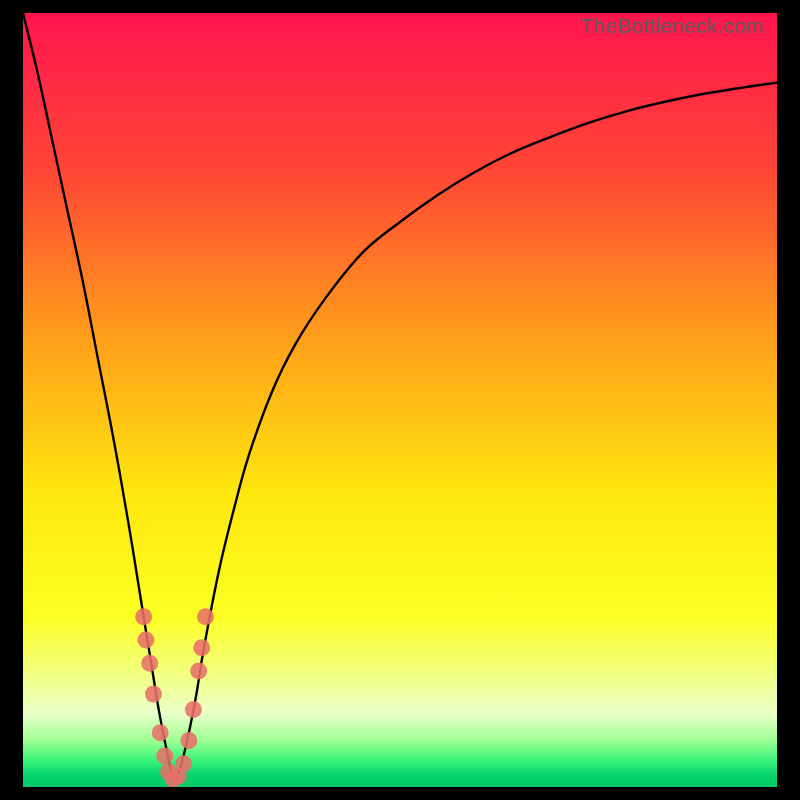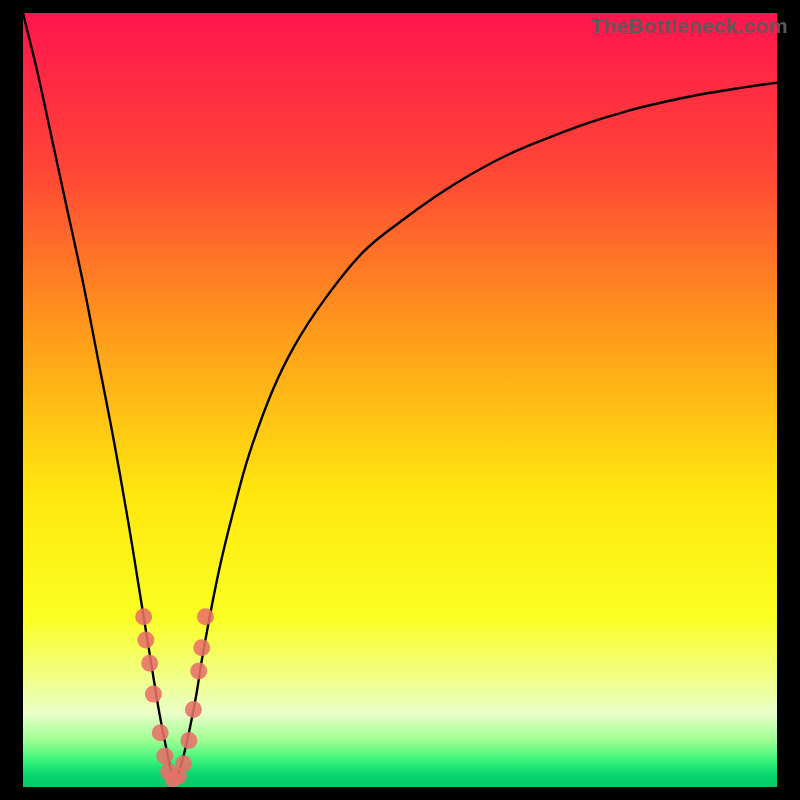--- a/index.html
+++ b/index.html
@@ -19,24 +19,24 @@
   .plot {
     position: absolute;
     left: 23px;
     top: 13px;
     width: 754px;
     height: 774px;
   }
   .watermark {
     position: absolute;
     top: 14px;
-    right: 12px;
+    right: 36px;
     color: #5a5a5a;
     font-size: 21px;
-    font-weight: 700;
+    font-weight: 400;
     letter-spacing: 0.2px;
     user-select: none;
   }
 </style>
 </head>
 <body>
 
 <div class="frame">
   <svg class="plot" viewBox="0 0 754 774" preserveAspectRatio="none">
     <defs>

